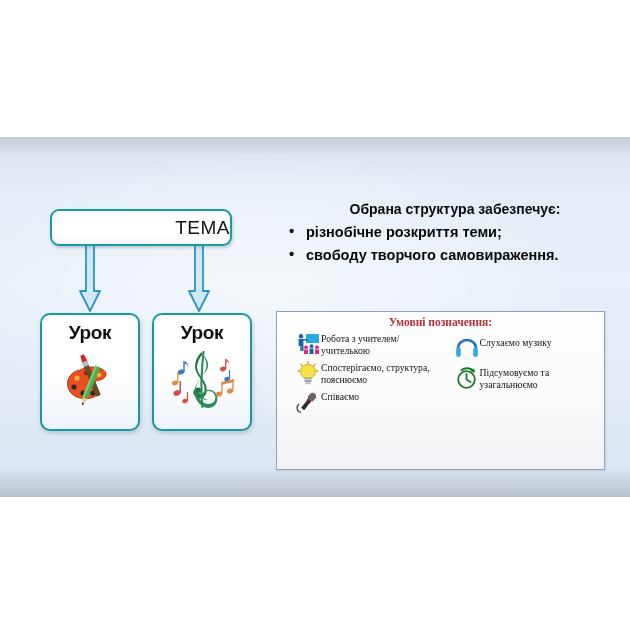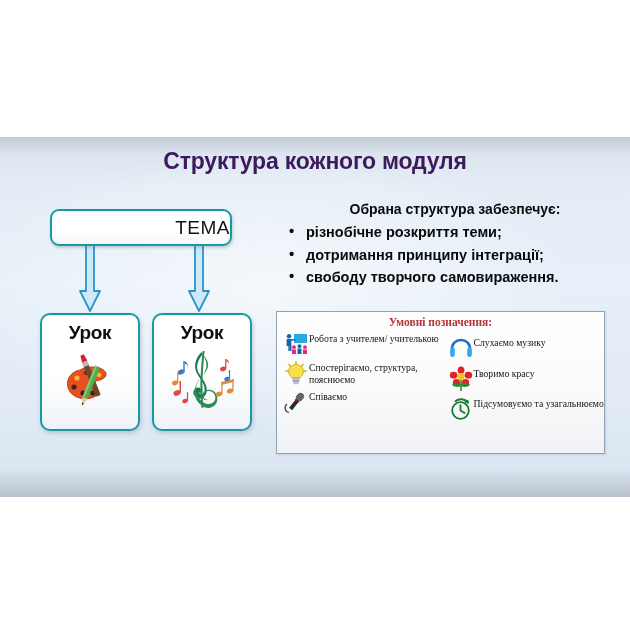--- a/index.html
+++ b/index.html
@@ -148,40 +148,40 @@
     top: -1px;
     font-size: 15px;
   }
 
   
   #legend-box {
     position: absolute;
     left: 276px;
     top: 174px;
     width: 329px;
-    height: 143px;
+    height: 159px;
     background: linear-gradient(to bottom, #fefefe 0%, #fbfbfc 55%, #f0f2f5 100%);
     border: 1.4px solid #8fa2b6;
     z-index: 5;
     box-shadow: 1px 1px 2px rgba(80,100,120,0.18);
     overflow: hidden;
   }
   #legend-title {
     text-align: center;
     font-family: "Liberation Serif", serif;
     font-size: 11.5px;
     font-weight: bold;
     color: #b5323a;
     margin-top: 4px;
   }
   #legend-cols {
     display: flex;
     margin-top: 3px;
   }
-  .legend-col { flex: 1; padding-left: 6px; }
+  .legend-col { flex: 1; padding-left: 18px; }
   .legend-col.right { padding-left: 8px; }
 
   .legend-row {
     display: flex;
     align-items: flex-start;
     margin-bottom: 3px;
   }
   .legend-ico {
     width: 26px;
     min-width: 26px;
@@ -222,21 +222,20 @@
     text-shadow: 0.5px 0.5px 0 rgba(0,0,0,0.25);
   }
 </style>
 </head>
 <body>
 
 <div id="page">
 
   <div id="slide">
 
-    <div id="slide-title">Структура кожного модуля</div>
 
     <div id="tema-box" class="diagram">
       <span id="tema-label">ТЕМА</span>
     </div>
 
     <div class="arrow-wrap" id="arrow-left">
       <svg width="24" height="70" viewBox="0 0 24 70">
         <polygon points="8,0 16,0 16,46 22,46 12,66 2,46 8,46" fill="#cfe9f7" stroke="#2b94c9" stroke-width="1.8" stroke-linejoin="round"></polygon>
       </svg>
     </div>
@@ -332,21 +331,20 @@
             <rect x="21.9" y="43" width="1.2" height="9"></rect>
           </g>
         </svg>
       </div>
     </div>
 
     <div id="right-heading">Обрана структура забезпечує:</div>
 
     <ul id="bullet-list">
       <li>різнобічне розкриття теми;</li>
-      <li>дотримання принципу інтеграції;</li>
       <li>свободу творчого самовираження.</li>
     </ul>
 
     <div id="legend-box">
       <div id="legend-title">Умовні позначення:</div>
 
       <div id="legend-cols">
 
         <div class="legend-col left">
 
@@ -419,38 +417,20 @@
             <span class="legend-ico">
               <svg width="24" height="20" viewBox="0 0 24 20">
                 <path d="M3,16 L3,11 C3,5.5 7,2 12,2 C17,2 21,5.5 21,11 L21,16" fill="none" stroke="#1e6fc4" stroke-width="2.6" stroke-linecap="round"></path>
                 <rect x="1.2" y="9.5" width="4.6" height="9.5" rx="2.2" fill="#37a8e8"></rect>
                 <rect x="18.2" y="9.5" width="4.6" height="9.5" rx="2.2" fill="#37a8e8"></rect>
               </svg>
             </span>
             <span class="legend-txt">Слухаємо музику</span>
           </div>
 
-          <div class="legend-row" style="margin-top:5px;">
-            <span class="legend-ico">
-              <svg width="24" height="26" viewBox="0 0 24 26">
-                <g fill="#e02424">
-                  <ellipse cx="12" cy="4.2" rx="3.4" ry="3.8"></ellipse>
-                  <ellipse cx="4.6" cy="9.2" rx="3.8" ry="3.4"></ellipse>
-                  <ellipse cx="19.4" cy="9.2" rx="3.8" ry="3.4"></ellipse>
-                  <ellipse cx="7.4" cy="16.4" rx="3.6" ry="3.4"></ellipse>
-                  <ellipse cx="16.6" cy="16.4" rx="3.6" ry="3.4"></ellipse>
-                </g>
-                <circle cx="12" cy="10.6" r="3.6" fill="#f5c518"></circle>
-                <rect x="11.2" y="14" width="1.6" height="11" fill="#2e8b2e"></rect>
-                <path d="M11.6,18 C7,16.5 4,17.5 3,19 C5,21 9,21.5 11.6,20.2 Z" fill="#2e8b2e"></path>
-                <path d="M12.4,18 C17,16.5 20,17.5 21,19 C19,21 15,21.5 12.4,20.2 Z" fill="#2e8b2e"></path>
-              </svg>
-            </span>
-            <span class="legend-txt">Творимо красу</span>
-          </div>
 
           <div class="legend-row" style="margin-top:4px;">
             <span class="legend-ico">
               <svg width="24" height="24" viewBox="0 0 24 24">
                 <circle cx="11.5" cy="13.5" r="8.3" fill="none" stroke="#1a7a2e" stroke-width="1.8"></circle>
                 <path d="M11.5,8.2 L11.5,13.5 L15.6,16" fill="none" stroke="#1a7a2e" stroke-width="1.8" stroke-linecap="round"></path>
                 <path d="M6.5,4.2 C10,1.2 16,1.8 18.6,5.2" fill="none" stroke="#1a7a2e" stroke-width="2" stroke-linecap="round"></path>
                 <polygon points="19.8,6.8 14.9,5.1 19.2,2.4" fill="#1a7a2e"></polygon>
               </svg>
             </span>

